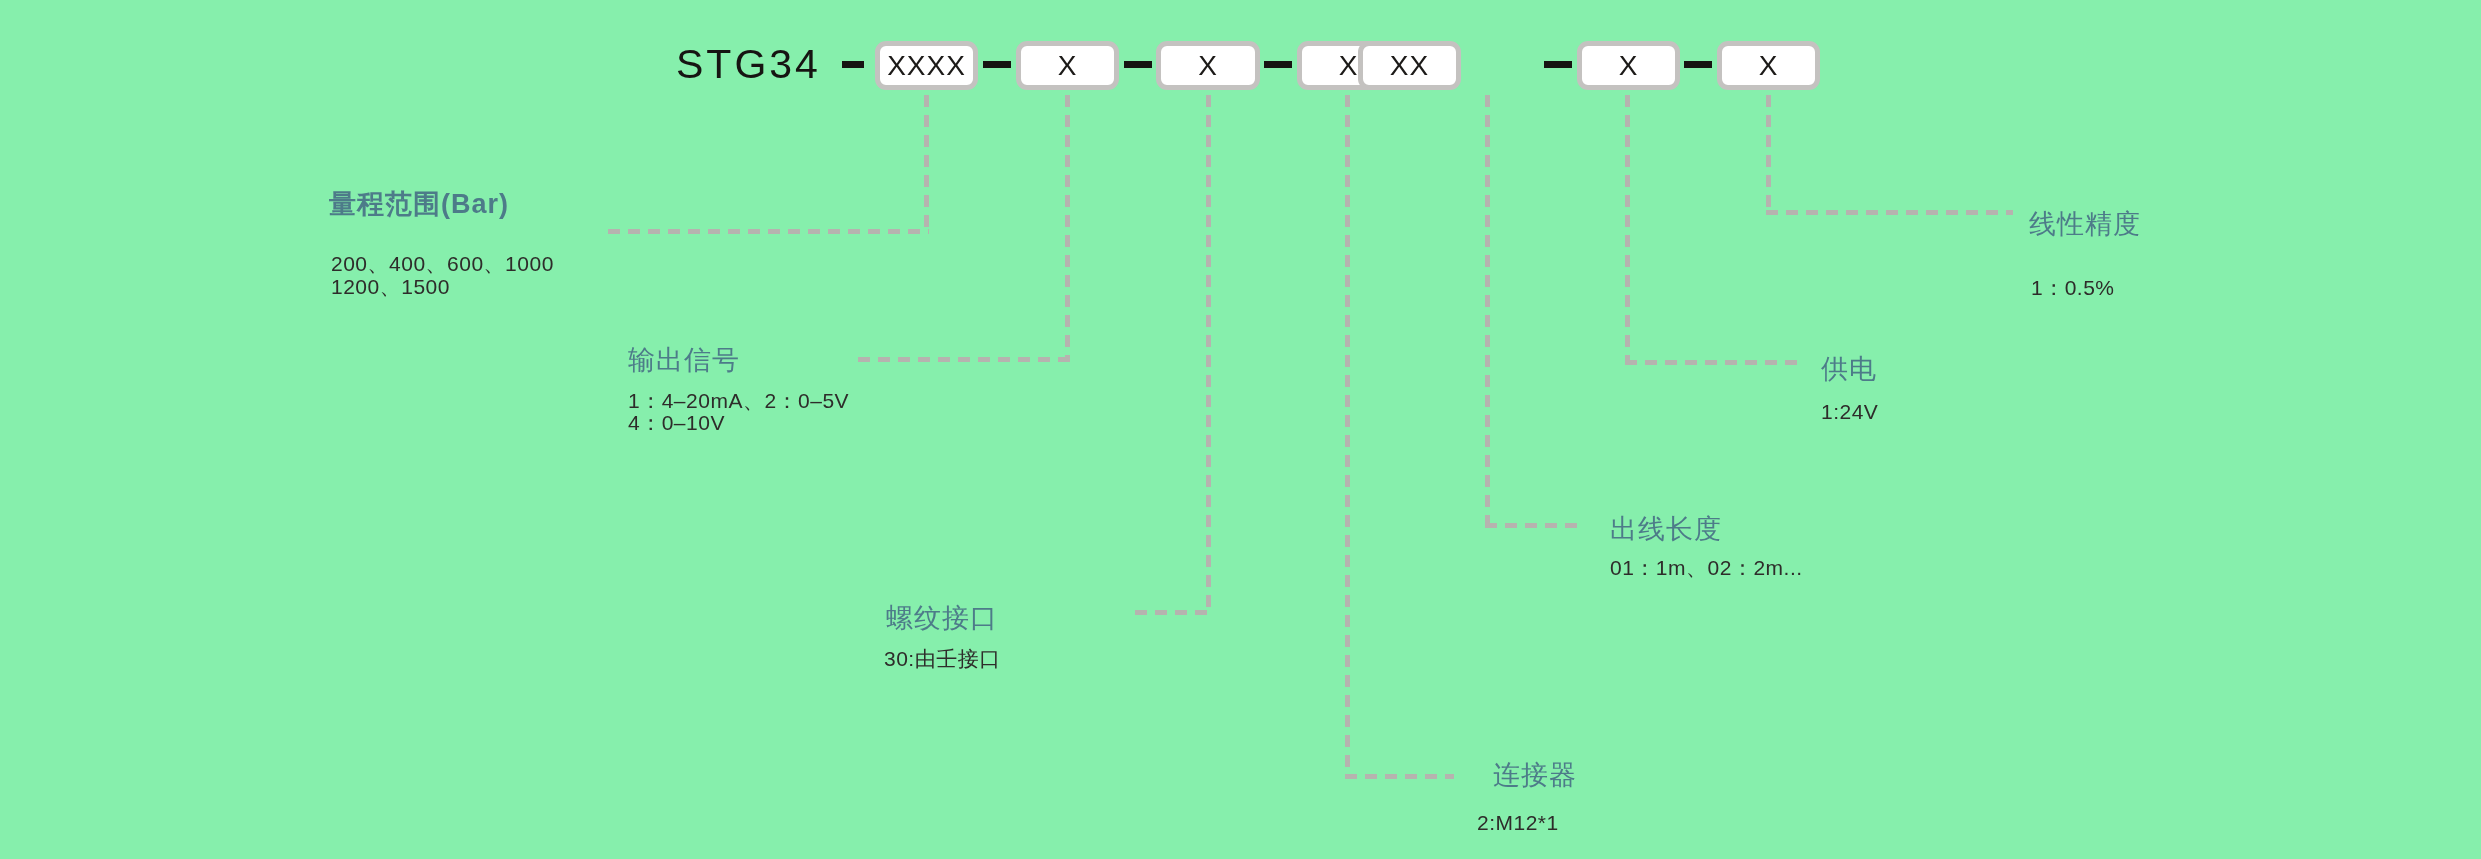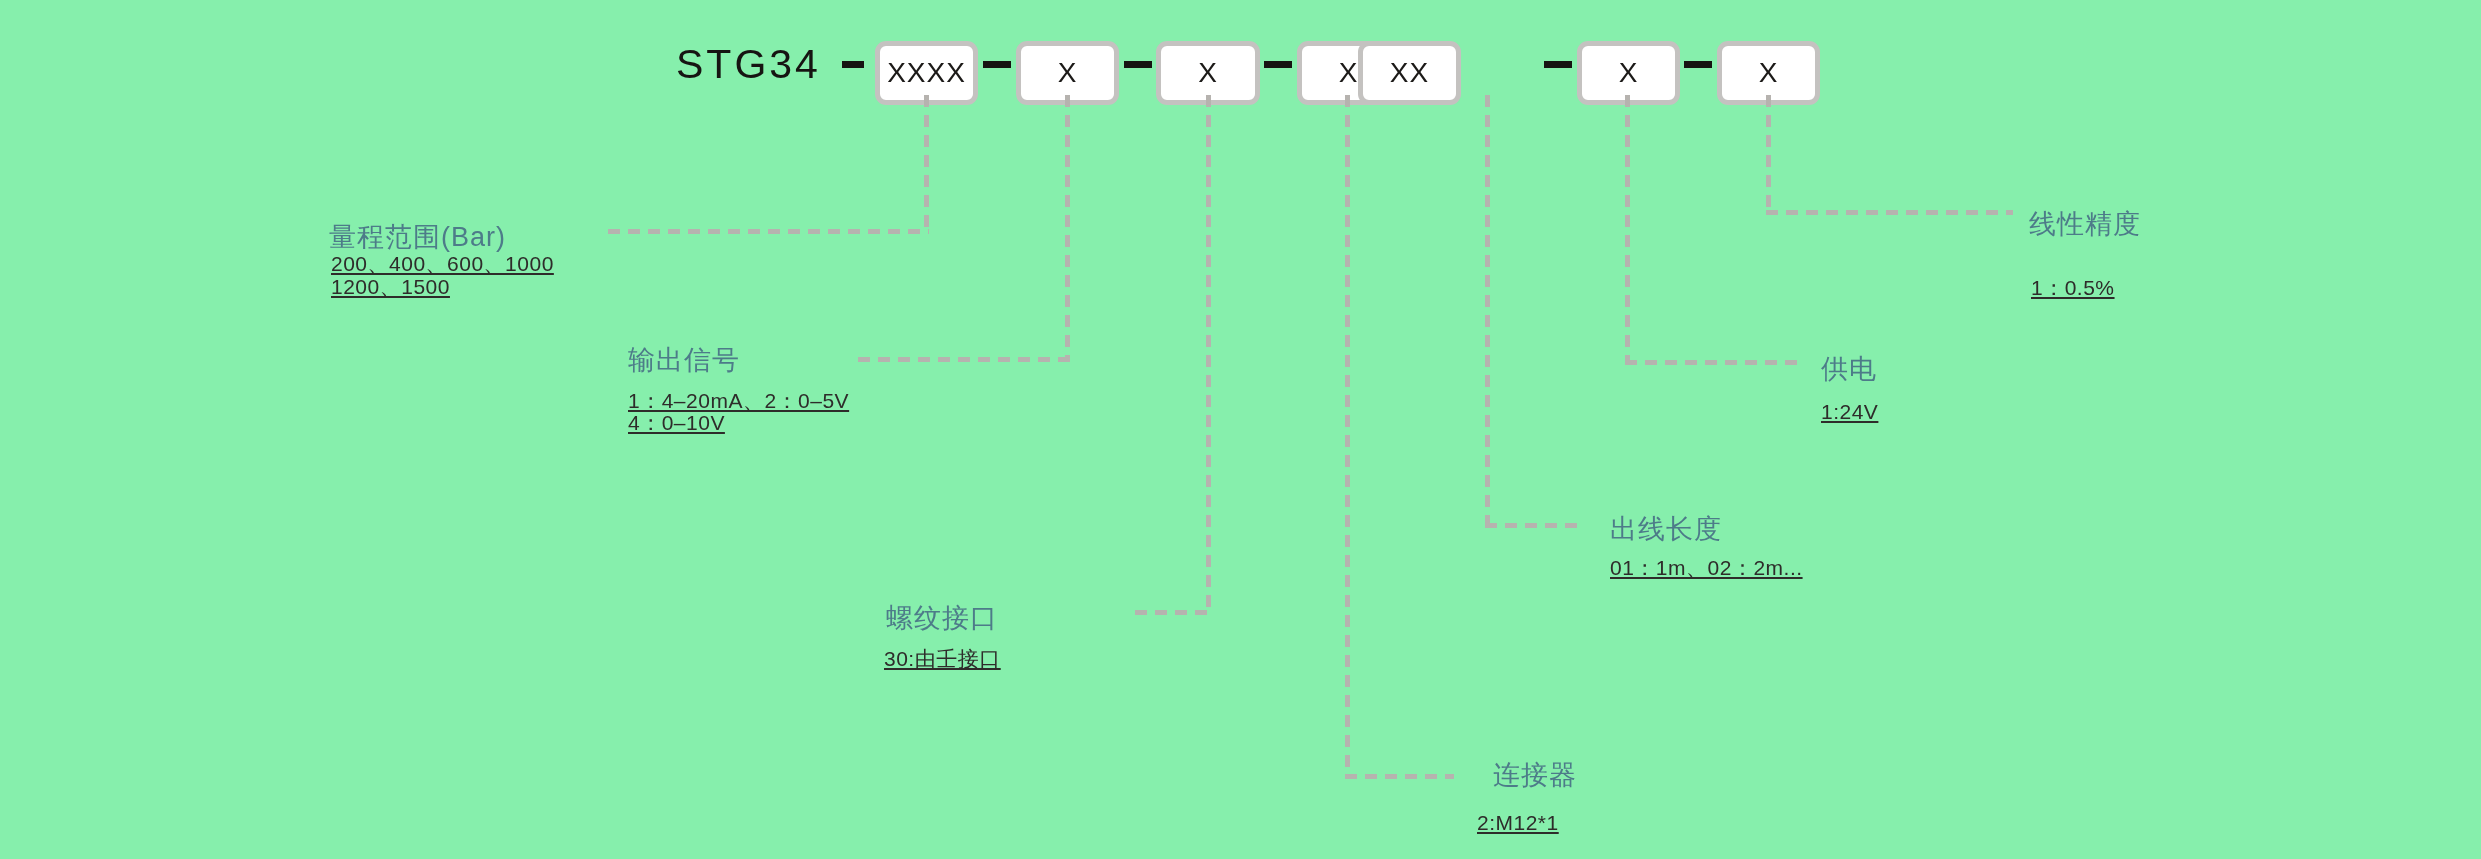--- a/index.html
+++ b/index.html
@@ -16,21 +16,21 @@
     font-family:"Liberation Sans","DejaVu Sans",sans-serif;
   }
   .canvas{position:absolute;inset:0;background:#86efac;}
 
   
   .model{
     position:absolute;left:676px;top:38px;height:52px;line-height:52px;
     font-size:41px;letter-spacing:3px;color:var(--code-black);font-weight:500;
   }
   .code-box{
-    position:absolute;top:41px;height:64px;
+    position:absolute;top:41px;height:49px;
     border:5px solid var(--boxborder);border-radius:11px;background:#ffffff;
     display:flex;align-items:center;justify-content:center;
   }
   .code-box span{
     font-size:28px;color:#1c1a18;font-weight:400;letter-spacing:1px;
   }
   .cdash{
     position:absolute;top:61px;height:7px;background:var(--code-black);
   }
 
@@ -44,21 +44,21 @@
     background:repeating-linear-gradient(90deg,var(--dash) 0 12px,transparent 12px 20px);
   }
 
   
   .flabel{
     position:absolute;color:var(--teal);font-size:27px;line-height:32px;
     letter-spacing:1px;white-space:nowrap;
   }
   .fdesc{
     position:absolute;color:var(--ink);font-size:21px;line-height:24px;
-    letter-spacing:0.5px;white-space:nowrap;text-decoration:underline;
+    letter-spacing:0.5px;white-space:nowrap;
   }
 </style>
 </head>
 <body>
 
 <div class="canvas">
 
   <div class="model">STG34</div>
 
   <div class="cdash" style="left:842px;width:22px;"></div>
@@ -111,21 +111,21 @@
 
   <div class="vline" style="left:1485px;top:95px;height:433px;"></div>
   <div class="hline" style="left:1485px;top:523px;width:99px;"></div>
 
   <div class="vline" style="left:1625px;top:95px;height:270px;"></div>
   <div class="hline" style="left:1625px;top:360px;width:176px;"></div>
 
   <div class="vline" style="left:1766px;top:95px;height:120px;"></div>
   <div class="hline" style="left:1766px;top:210px;width:247px;"></div>
 
-  <div class="flabel" style="left:329px;top:221px;">量程范围(Bar)</div>
+  <div class="flabel" style="left:329px;top:188px;font-weight:bold;">量程范围(Bar)</div>
   <div class="fdesc" style="left:331px;top:252px;">200、400、600、1000</div>
   <div class="fdesc" style="left:331px;top:275px;">1200、1500</div>
 
   <div class="flabel" style="left:628px;top:344px;">输出信号</div>
   <div class="fdesc" style="left:628px;top:389px;">1：4–20mA、2：0–5V</div>
   <div class="fdesc" style="left:628px;top:411px;">4：0–10V</div>
 
   <div class="flabel" style="left:886px;top:602px;">螺纹接口</div>
   <div class="fdesc" style="left:884px;top:647px;">30:由壬接口</div>
 

